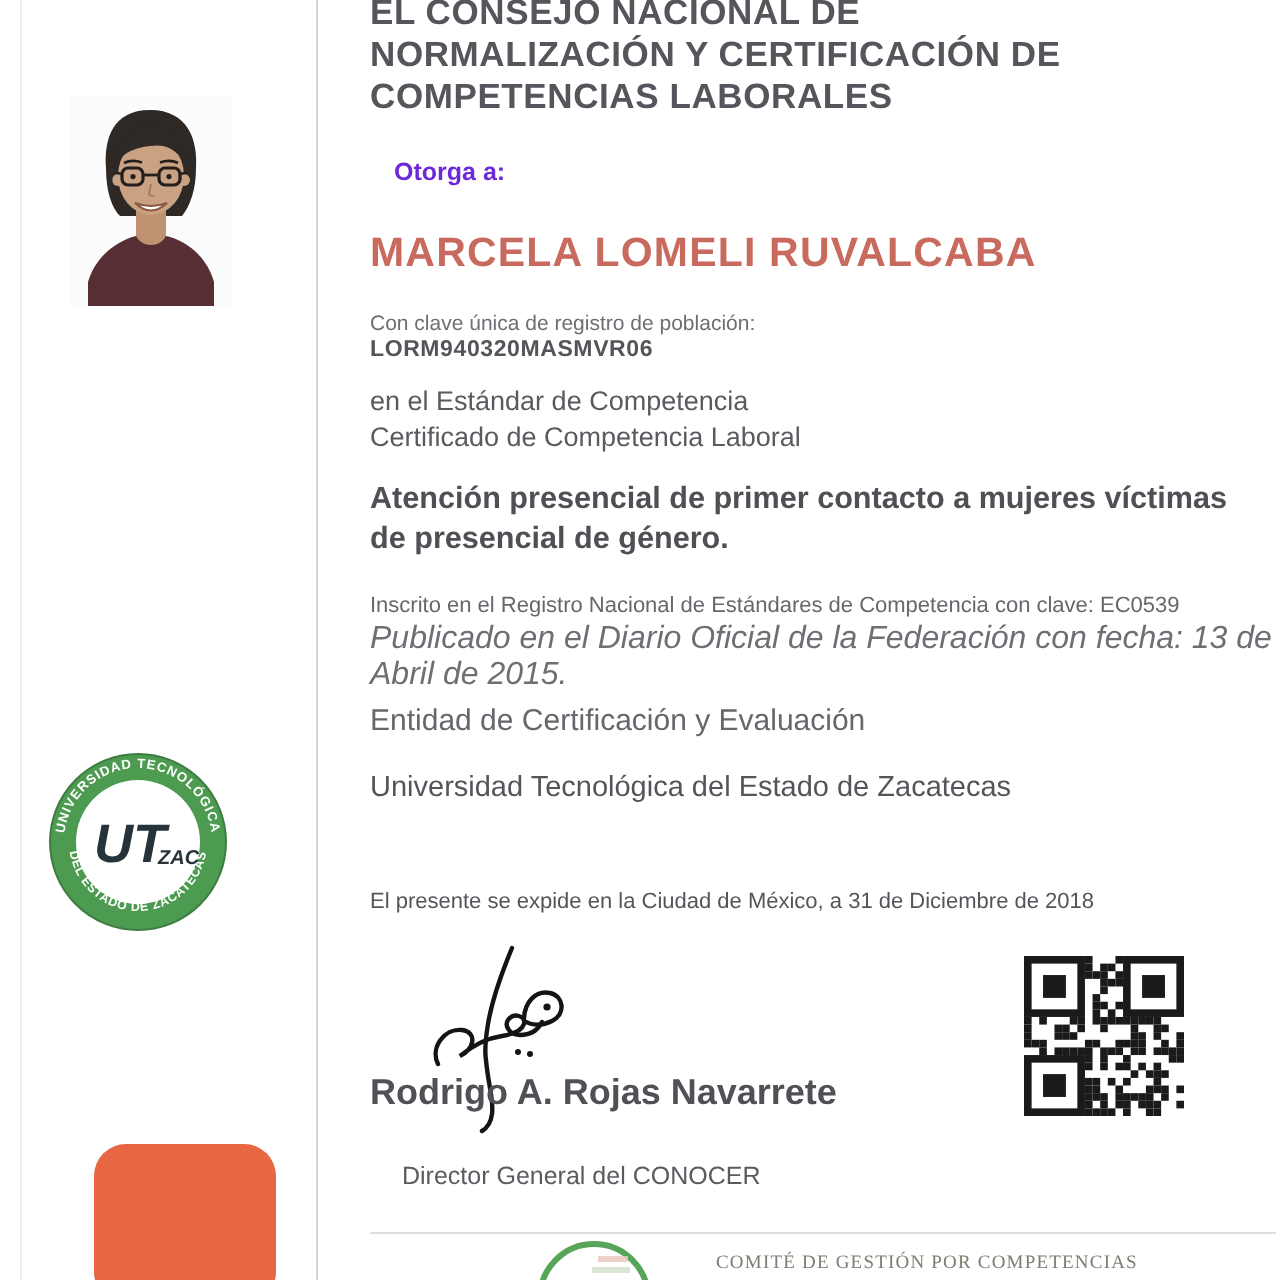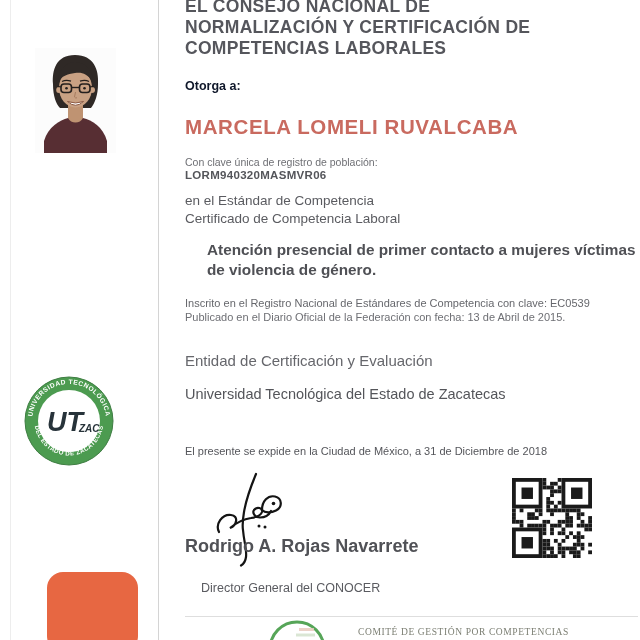--- a/index.html
+++ b/index.html
@@ -9,28 +9,28 @@
     font-family:"Liberation Sans", sans-serif;
     color:#55565a;
   }
   .abs{position:absolute;}
   
   .scan-edge{left:10px;top:0;width:1px;height:640px;background:#ededed;}
   .v-divider{left:158px;top:0;width:1px;height:640px;background:#d4d4d4;}
   
   .col{left:185px;}
   .hdr{top:-4px;font-size:17.5px;font-weight:700;letter-spacing:.3px;line-height:21px;color:#55565c;}
-  .otorga{top:79px;font-size:12.5px;font-weight:700;color:#0f172a;}
+  .otorga{top:79px;font-size:12.5px;font-weight:700;color:#6d28d9;margin-left:12px;}
   .name{top:115px;font-size:20.5px;font-weight:700;letter-spacing:.6px;}
   .curp-label{top:156px;font-size:10.5px;color:#6e6f74;}
   .curp-value{top:169px;font-size:11.5px;font-weight:700;color:#54555a;letter-spacing:.3px;}
   .cert-type{top:192px;font-size:13.5px;line-height:17.5px;color:#5a5b60;}
-  .standard{top:240px;font-size:15.3px;font-weight:700;line-height:19.5px;color:#4f5055;margin-left:22px;}
+  .standard{top:240px;font-size:15.3px;font-weight:700;line-height:19.5px;color:#4f5055;}
   .inscrito{top:297px;font-size:11px;color:#66676c;}
-  .publicado{top:311px;font-size:11px;color:#6e6f74;}
+  .publicado{top:311px;font-size:16px;font-style:italic;color:#6e6f74;}
   .entidad{top:352px;font-size:15px;color:#66676c;}
   .universidad{top:386px;font-size:14.5px;color:#54555a;}
   .expide{top:445px;font-size:11px;color:#54555a;}
   .rodrigo{top:536px;font-size:18px;font-weight:700;color:#505156;}
   .director{top:581px;font-size:12.5px;color:#5a5b60;margin-left:16px;}
   .h-divider{top:616px;left:185px;width:453px;height:1px;background:#dedede;}
   .footer-text{
     left:358px;top:627px;
     font-family:"Liberation Serif", serif;
     font-size:9.5px;letter-spacing:.6px;color:#7b7e72;
@@ -119,21 +119,21 @@
 <div class="abs col curp-label">Con clave única de registro de población:</div>
 <div class="abs col curp-value">LORM940320MASMVR06</div>
 
 <div class="abs col cert-type">
   <div>en el Estándar de Competencia</div>
   <div>Certificado de Competencia Laboral</div>
 </div>
 
 <div class="abs col standard">
   <div>Atención presencial de primer contacto a mujeres víctimas</div>
-  <div>de violencia de género.</div>
+  <div>de presencial de género.</div>
 </div>
 
 <div class="abs col inscrito">Inscrito en el Registro Nacional de Estándares de Competencia con clave: EC0539</div>
 <div class="abs col publicado">Publicado en el Diario Oficial de la Federación con fecha: 13 de Abril de 2015.</div>
 
 <div class="abs col entidad">Entidad de Certificación y Evaluación</div>
 <div class="abs col universidad">Universidad Tecnológica del Estado de Zacatecas</div>
 
 <div class="abs col expide">El presente se expide en la Ciudad de México, a 31 de Diciembre de 2018</div>
 

